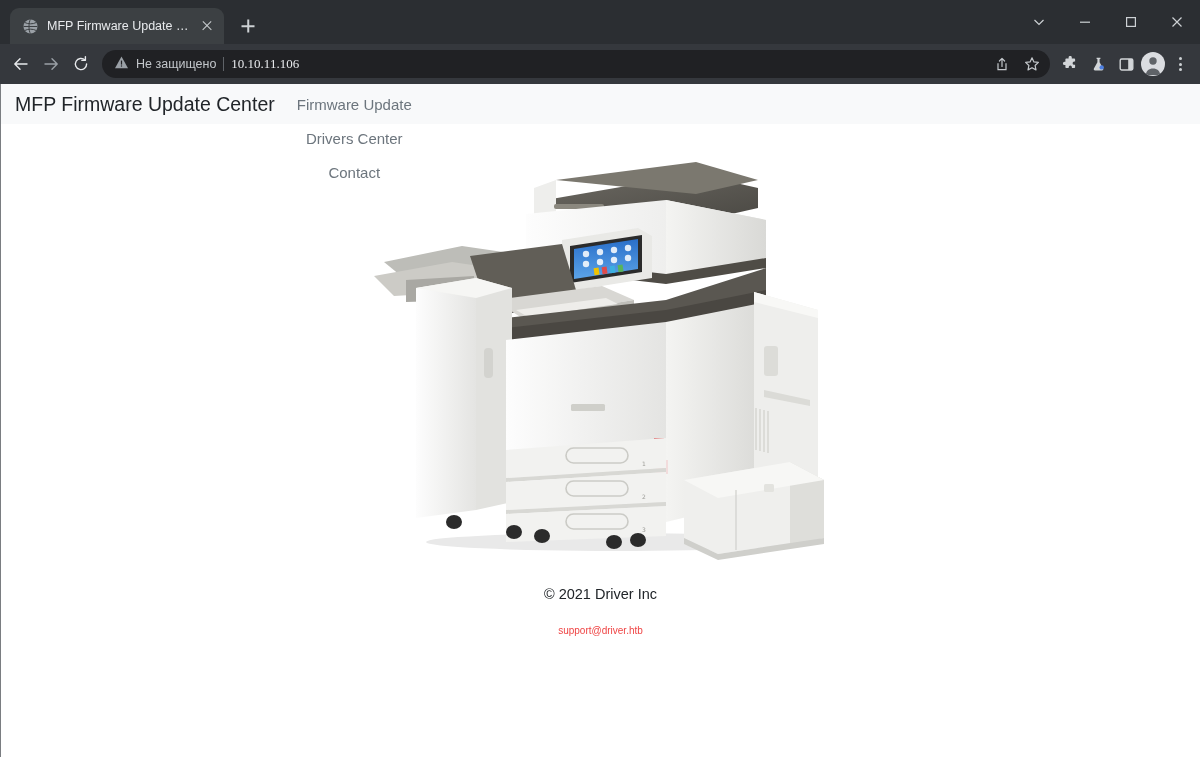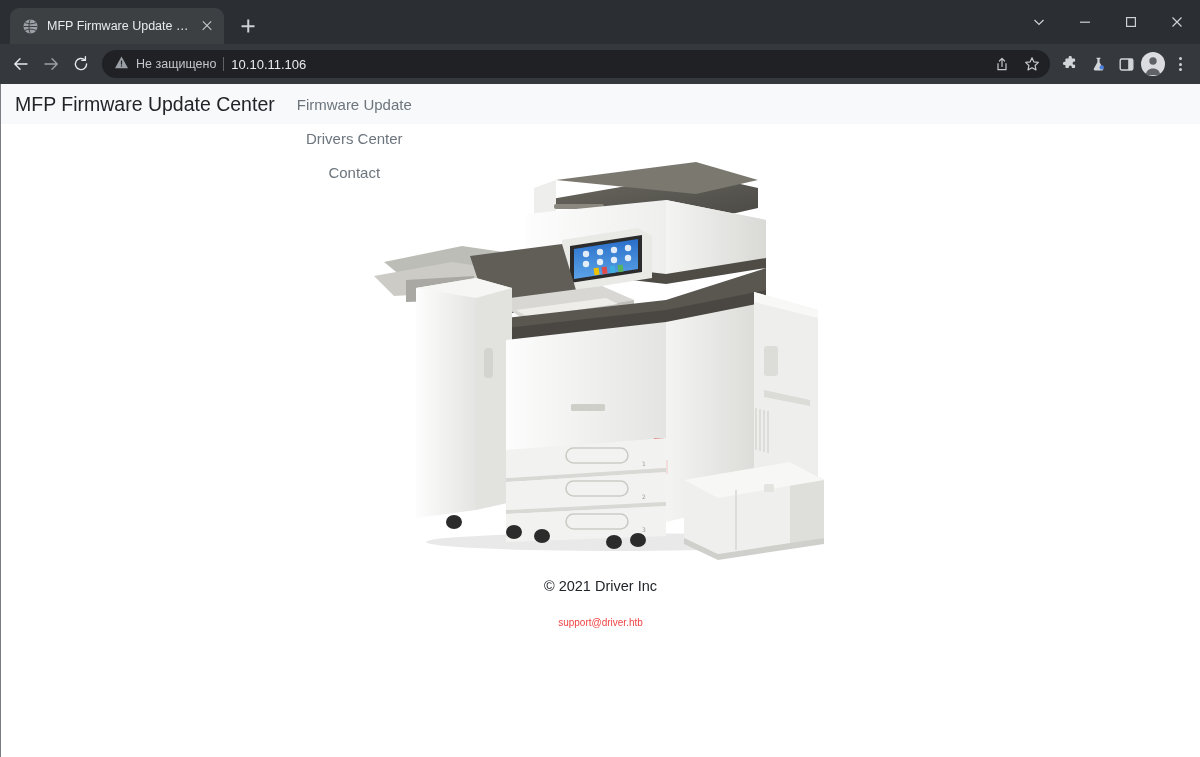--- a/index.html
+++ b/index.html
@@ -54,21 +54,21 @@
     width: 30px; height: 30px; display: flex; align-items: center; justify-content: center;
     border-radius: 50%; flex: 0 0 30px;
   }
   .omnibox {
     flex: 1; height: 28px; background: #202124; border-radius: 14px;
     display: flex; align-items: center; padding: 0 4px 0 12px; margin: 0 6px; gap: 7px;
     min-width: 0;
   }
   .omni-warn-text { color: #c3c7cb; font-size: 12.5px; white-space: nowrap; }
   .omni-sep { width: 1px; height: 14px; background: #5f6368; }
-  .omni-url { color: #e8eaed; font-size: 13px; white-space: nowrap; flex: 1; overflow: hidden; }
+  .omni-url { color: #e8eaed; font-size: 13px; white-space: nowrap; flex: 1; overflow: hidden; font-family: Liberation Serif, serif; }
   .omni-actions { display: flex; align-items: center; gap: 2px; margin-left: auto; }
   .omni-icon-btn, .tool-icon-btn {
     width: 28px; height: 28px; display: flex; align-items: center; justify-content: center;
     border-radius: 50%; flex: 0 0 28px;
   }
   .tool-icon-btn.avatar-btn { width: 26px; height: 26px; flex: 0 0 26px; }
   .avatar-circle {
     width: 24px; height: 24px; border-radius: 50%; background: #dadce0;
     display: flex; align-items: flex-end; justify-content: center; overflow: hidden;
   }
@@ -89,21 +89,21 @@
   .site-links { display: flex; align-items: center; gap: 17px; margin-left: 4px; flex-direction: column; }
   .site-link { font-size: 15px; color: #6c757d; white-space: nowrap; text-decoration: none; }
   .site-link.active { color: #212529; font-weight: 700; }
 
   .page-body { padding: 0 14px; }
   .intro-text { font-size: 15.5px; color: #212529; margin-top: 26px; line-height: 1.4; }
 
   .hero-wrap { display: flex; justify-content: center; margin-top: 26px; }
   .printer-img { width: 470px; height: 410px; display: block; }
 
-  .footer { text-align: center; margin-top: 18px; }
+  .footer { text-align: center; margin-top: 26px; }
   .copyright { font-size: 14.5px; color: #212529; }
   .support-link { display: inline-block; margin-top: 23px; font-size: 10px; color: #ef4444; text-decoration: none; }
 </style>
 </head>
 <body>
 
 <div id="browser-window">
 
   <div class="chrome-tabstrip">
     <div class="tab">

